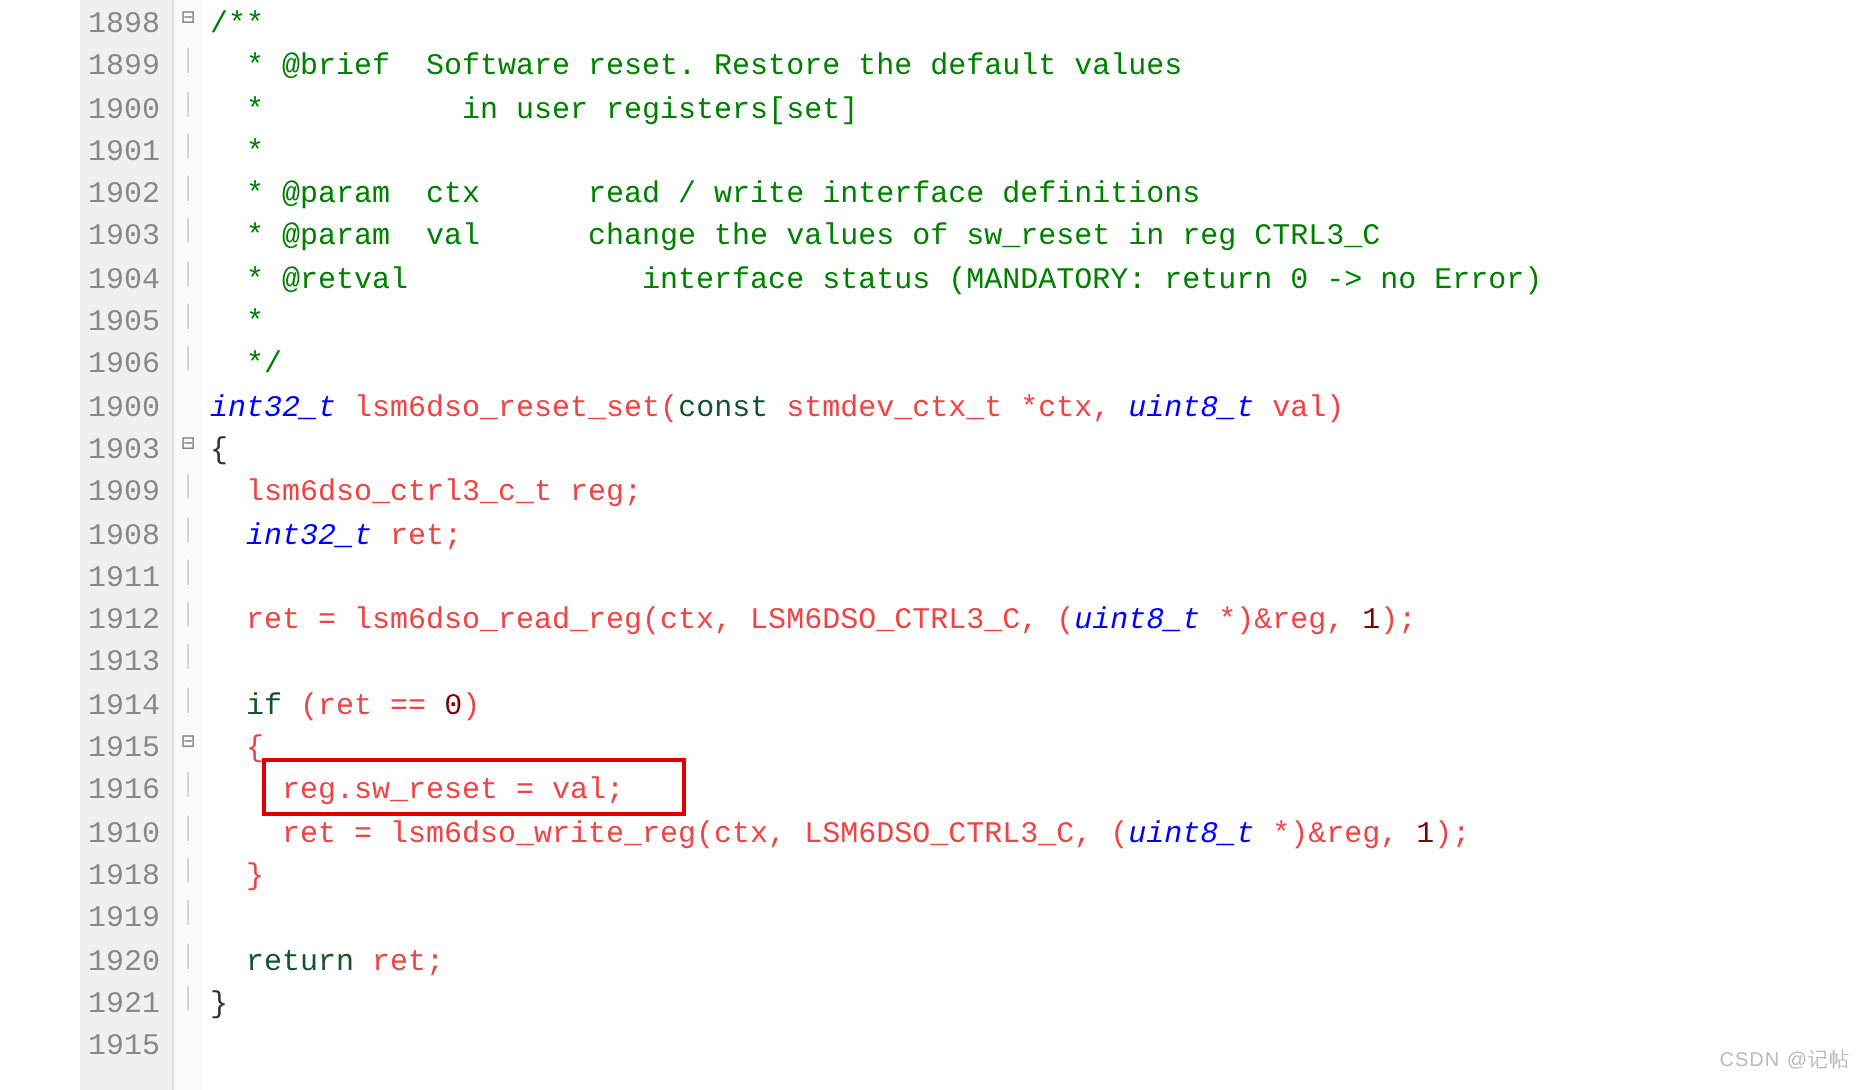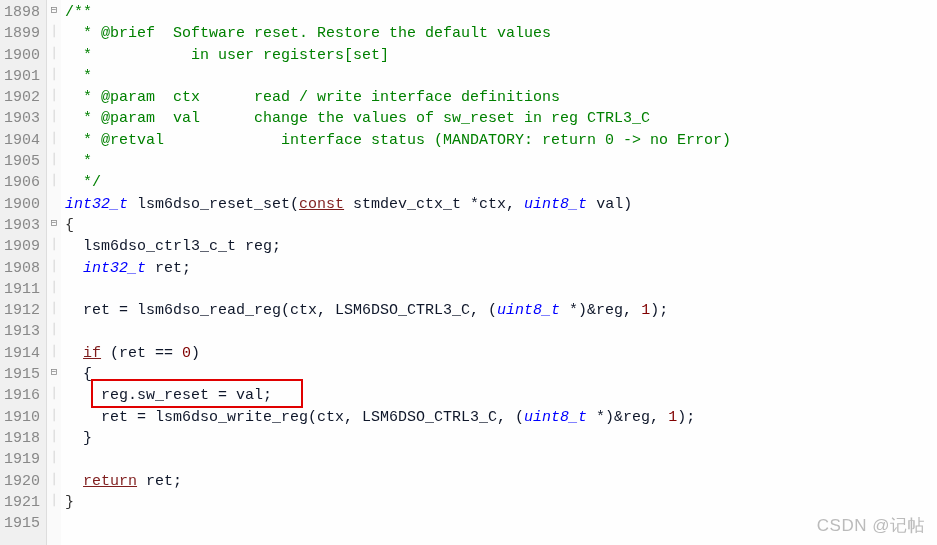--- a/index.html
+++ b/index.html
@@ -10,20 +10,21 @@
     background: #fefefe;
     color: #333;
     width: 937px;
     height: 545px;
     overflow: hidden;
     position: relative;
   }
   .editor {
     display: flex;
     height: 100%;
+    padding-left: 40px;
   }
   .gutter {
     background: #f0f0f0;
     color: #888;
     text-align: right;
     padding: 2px 6px 2px 4px;
     user-select: none;
     border-right: 1px solid #ddd;
     line-height: 21.3px;
   }
@@ -46,37 +47,37 @@
     line-height: 21.3px;
     white-space: pre;
     position: relative;
     flex: 1;
   }
   .line {
     height: 21.3px;
     position: relative;
   }
   .c-comment { color: #008000; }
-  .c-keyword { color: #7f1d1d; text-decoration: underline; }
+  .c-keyword { color: #14532d; }
   .c-type    { color: #0000ff; font-style: italic; }
   .c-punc    { color: #333; }
-  .c-ident   { color: #0f172a; }
+  .c-ident   { color: #ef4444; }
   .c-num     { color: #800000; }
   .highlight-box {
     position: absolute;
     border: 2px solid #e00000;
     pointer-events: none;
   }
   .watermark {
     position: absolute;
     right: 12px;
     bottom: 8px;
     color: #bbb;
     font-family: sans-serif;
-    font-size: 17px;
+    font-size: 10px;
     letter-spacing: 0.5px;
   }
 </style>
 </head>
 <body>
 
 <div class="editor">
   <div class="gutter" id="gutter">
       <div>1898</div>
       <div>1899</div>

